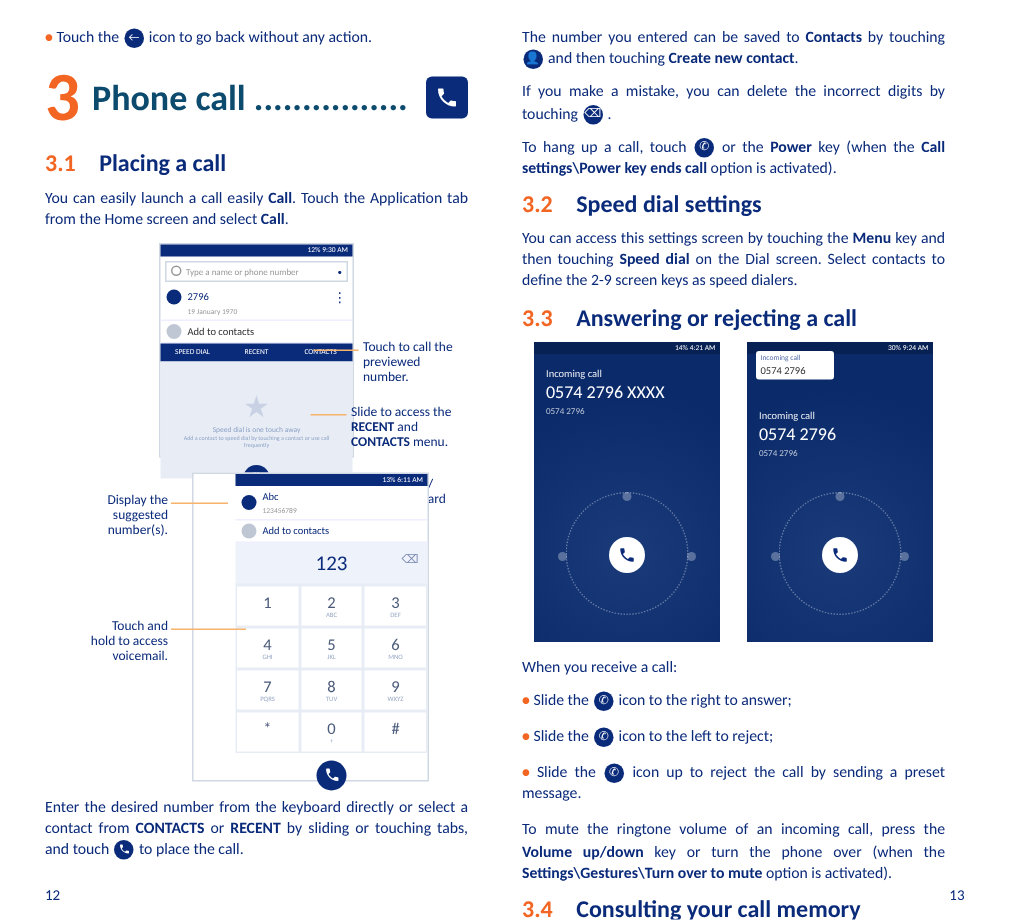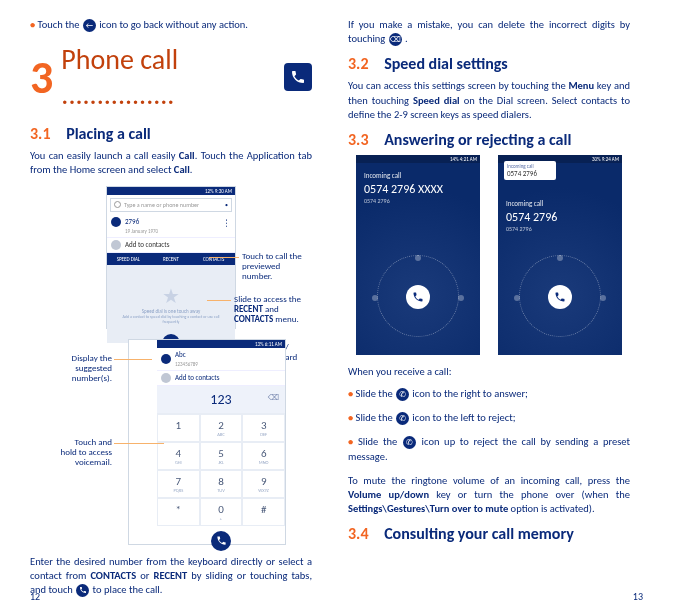--- a/index.html
+++ b/index.html
@@ -33,23 +33,23 @@
     margin: 8px 0 12px 0;
   }
   .big-num {
     font-size: 46px;
     font-weight: bold;
     color: #f26522;
     line-height: 1;
     margin-right: 8px;
   }
   .chapter-title {
-    font-size: 28px;
-    font-weight: normal;
-    color: #c2410c;
+    font-size: 24px;
+    font-weight: bold;
+    color: #0c4a6e;
     flex: 1;
   }
   .chapter-icon {
     width: 28px;
     height: 28px;
     background: #0a2a7a;
     border-radius: 4px;
     display: flex;
     align-items: center;
     justify-content: center;
@@ -483,25 +483,31 @@
           <svg width="8" height="8" viewBox="0 0 24 24">
             <path fill="#fff" d="M6.6 10.8c1.4 2.8 3.8 5.1 6.6 6.6l2.2-2.2c.3-.3.7-.4 1-.2 1.1.4 2.3.6 3.6.6.6 0 1 .4 1 1V20c0 .6-.4 1-1 1C10.6 21 3 13.4 3 4c0-.6.4-1 1-1h3.5c.6 0 1 .4 1 1 0 1.2.2 2.4.6 3.6.1.4 0 .8-.3 1l-2.2 2.2z"></path>
           </svg>
         </span><span> to place the call.</span>
     </p>
 
   </div>
 
   <div class="col">
 
+    <p>
+      <span>The number you entered can be saved to </span><b>Contacts</b><span> by touching </span><span class="icon-circle">👤</span><span> and then touching </span><b>Create new contact</b>.
+    </p>
 
     <p>
       <span>If you make a mistake, you can delete the incorrect digits by touching </span><span class="icon-circle">⌫</span> .
     </p>
 
+    <p>
+      <span>To hang up a call, touch </span><span class="icon-circle" style="background:#0a2a7a;">✆</span><span> or the </span><b>Power</b><span> key (when the </span><b>Call settings\Power key ends call</b><span> option is activated).</span>
+    </p>
 
     <div class="h2">
       <span class="num">3.2</span>
       <span>Speed dial settings</span>
     </div>
 
     <p>
       <span>You can access this settings screen by touching the </span><b>Menu</b><span> key and then touching </span><b>Speed dial</b><span> on the Dial screen. Select contacts to define the 2-9 screen keys as speed dialers.</span>
     </p>
 

